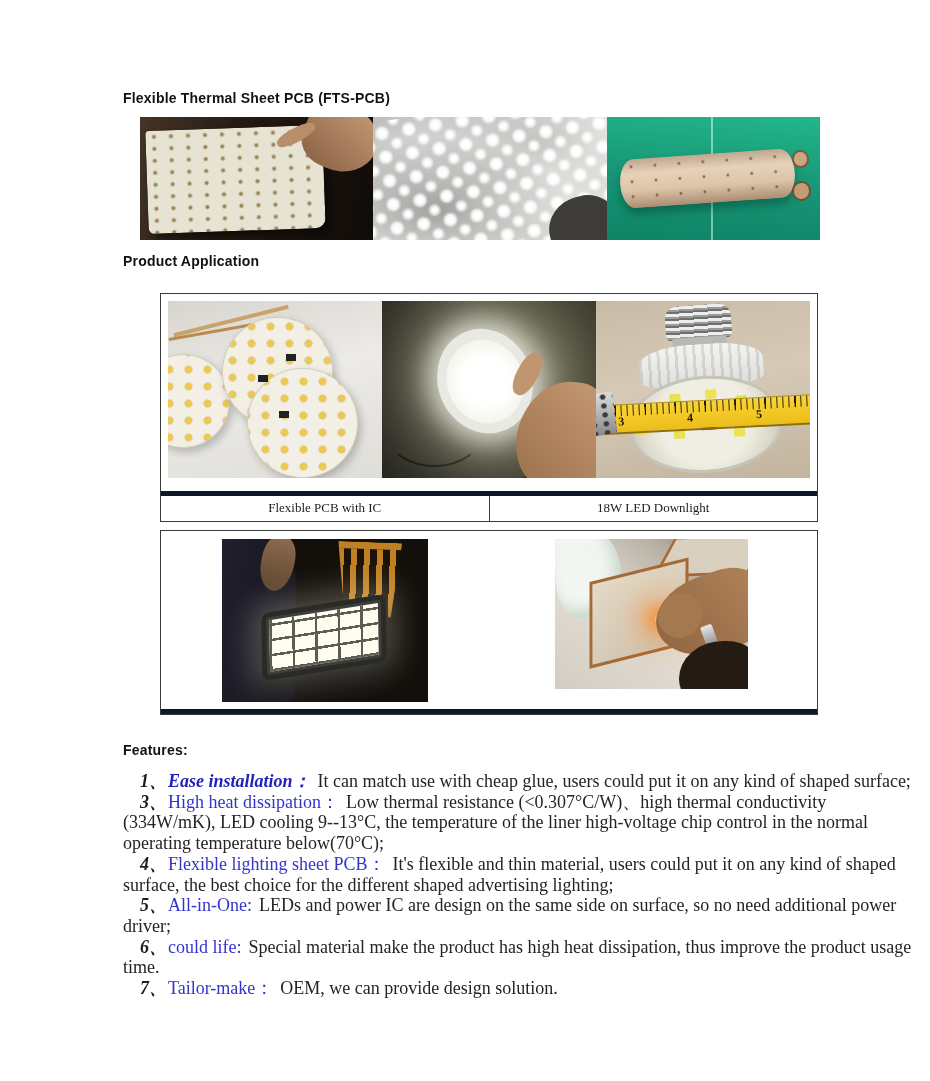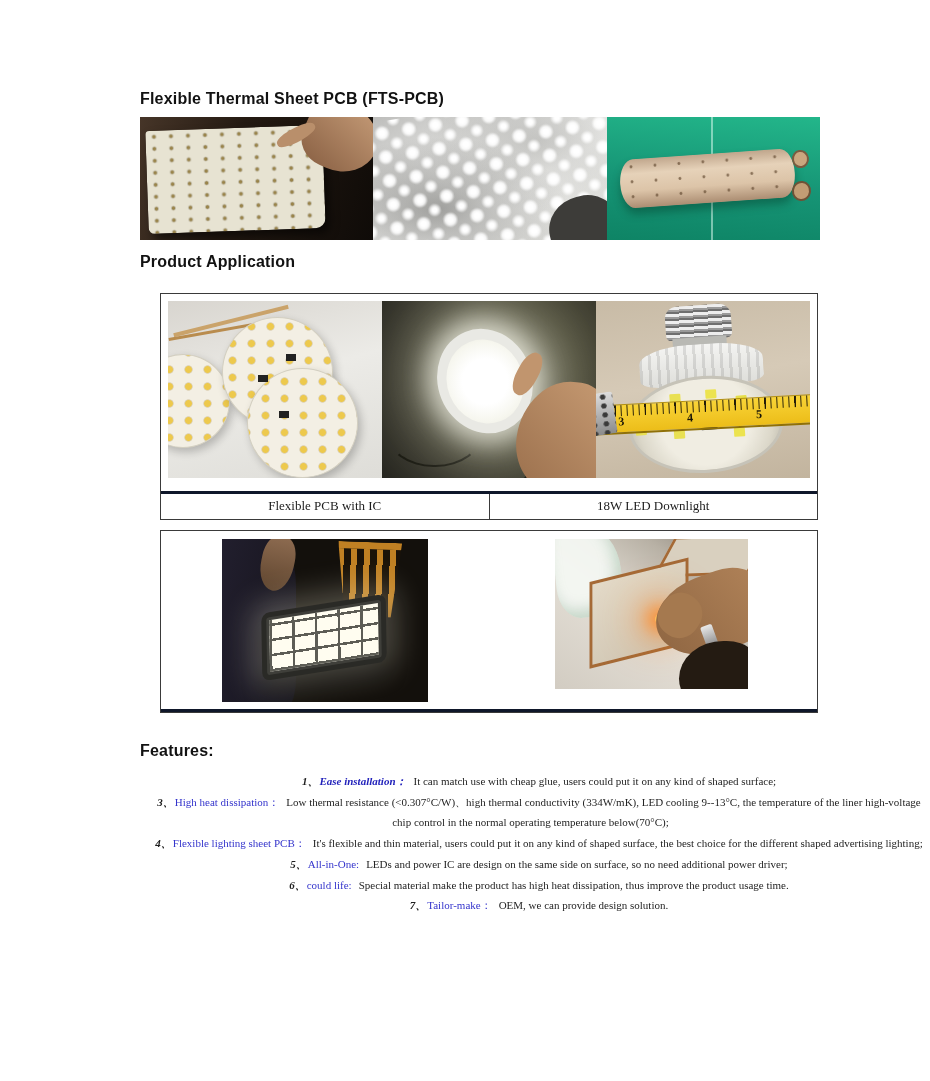--- a/index.html
+++ b/index.html
@@ -6,23 +6,23 @@
   html,body { background:#ffffff; }
   .page {
     position: relative;
     width: 930px; height: 1081px;
     background: #ffffff;
     font-family: "Liberation Sans", sans-serif;
     overflow: hidden;
   }
   
   .hd {
-    position: absolute; left: 140px;
+    position: absolute; left: 123px;
     font-family: "Liberation Sans", sans-serif;
-    font-weight: 700; font-size: 16px; color: #121212;
+    font-weight: 700; font-size: 14px; color: #121212;
     letter-spacing: .2px;
   }
   .hd.h-product { top: 90px; }
   .hd.h-application { top: 253px; }
   .hd.h-features { top: 742px; }
 
   
   .gallery { position: absolute; left: 140px; top: 117px; width: 680px; height: 123px; display: flex; }
   .photo { position: relative; overflow: hidden; flex: none; }
   .pA1 { width: 233px; height: 123px; background: linear-gradient(105deg,#463528 0%,#241a12 40%,#0f0b08 100%); }
@@ -62,21 +62,21 @@
     box-shadow: 0 6px 8px rgba(0,40,25,.35); }
   .pA3 .curl-top { position: absolute; right: 5%; top: 27%; width: 8%; height: 15%;
     background:#caa77f; border: 2px solid #7a5c40; border-radius: 50%; transform: rotate(-8deg); }
   .pA3 .curl-bottom { position: absolute; right: 4%; top: 52%; width: 9%; height: 16%;
     background:#c29d74; border: 2px solid #6f5236; border-radius: 50%; transform: rotate(6deg); }
 
   
   .apptable { position: absolute; left: 160px; width: 658px; border: 1px solid #3a3a3a; background: #ffffff; }
   .t1 { top: 293px; }
   .t2 { top: 530px; }
-  .caprow { display: flex; border-top: 3px solid #0f172a; }
+  .caprow { display: flex; border-top: 5px solid #0f172a; }
   .cap { flex: 1; height: 25px; line-height: 24px; text-align: center;
     font-family: "Liberation Serif", serif; font-size: 13px; color: #1c1c1c; }
   .cap + .cap { border-left: 1px solid #3a3a3a; }
 
   .t1 .imgrow { display: flex; padding: 7px 7px 13px 7px; }
   .t1 .photo { width: 214px; height: 177px; }
   .t1 .photo + .photo { margin-left: 0; }
 
   .pB1 { background: linear-gradient(165deg,#d8d5cf,#ecebe7 45%,#deddd8); }
   .pB1 .stick1 { position:absolute; left:2%; top:10%; width:55%; height:4px; background:#caa36a; transform:rotate(-14deg); }
@@ -175,22 +175,22 @@
     background: linear-gradient(250deg,#b08258,#8f6642); border-radius: 50% 35% 35% 55%;
     transform: rotate(-20deg); }
   .pC2 .hand2 { position: absolute; left: 54%; top: 36%; width: 22%; height: 30%;
     background:#a5794f; border-radius: 45%; transform: rotate(35deg); }
   .pC2 .watch { position: absolute; right: 17%; top: 57%; width: 6%; height: 17%;
     background: linear-gradient(#e8e8e8,#777777); border-radius: 2px; transform: rotate(-20deg); }
   .pC2 .hair { position: absolute; right: -8%; bottom: -16%; width: 44%; height: 48%;
     background:#241b12; border-radius: 55% 45% 35% 50%; }
 
   
-  .features { position: absolute; left: 133px; top: 771px; width: 795px;
-    font-family: "Liberation Serif", serif; font-size: 11px; line-height: 20.7px; color: #242424; text-align: center; }
+  .features { position: absolute; left: 123px; top: 771px; width: 795px;
+    font-family: "Liberation Serif", serif; font-size: 18px; line-height: 20.7px; color: #242424; }
   .feat { text-indent: 17px; margin: 0; }
   .fnum { font-weight: 700; font-style: italic; color: #1e1e1e; margin-right: 1px; }
   .flabel { color: #3434cc; }
   .fcolon { color: #3434cc; margin-right: 7px; }
   .feat.first .flabel, .feat.first .fcolon { color: #2222bb; font-weight: 700; font-style: italic; }
   .ftext { color: #242424; }
 </style>
 </head>
 <body>
 

